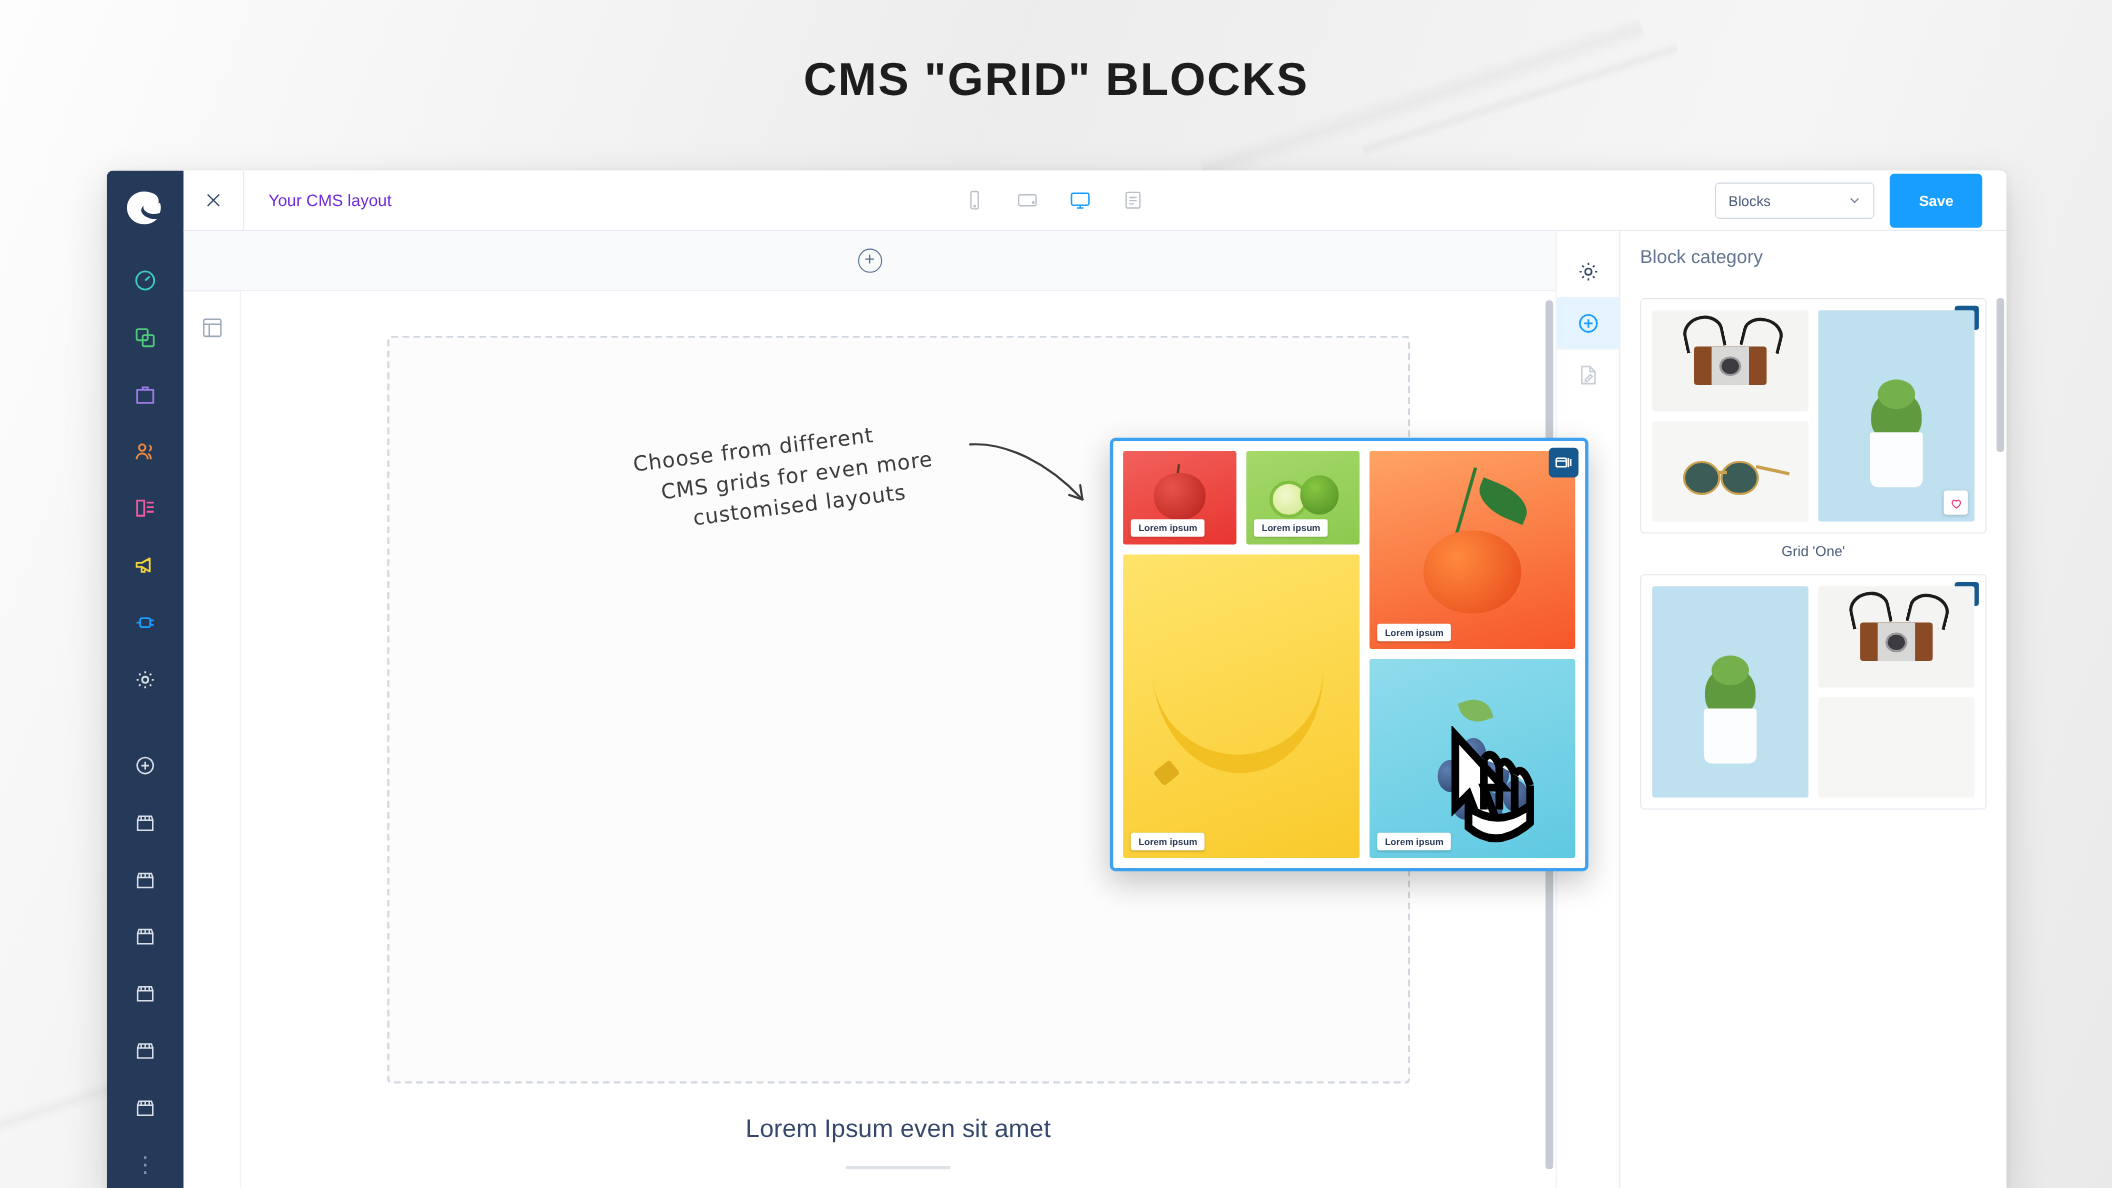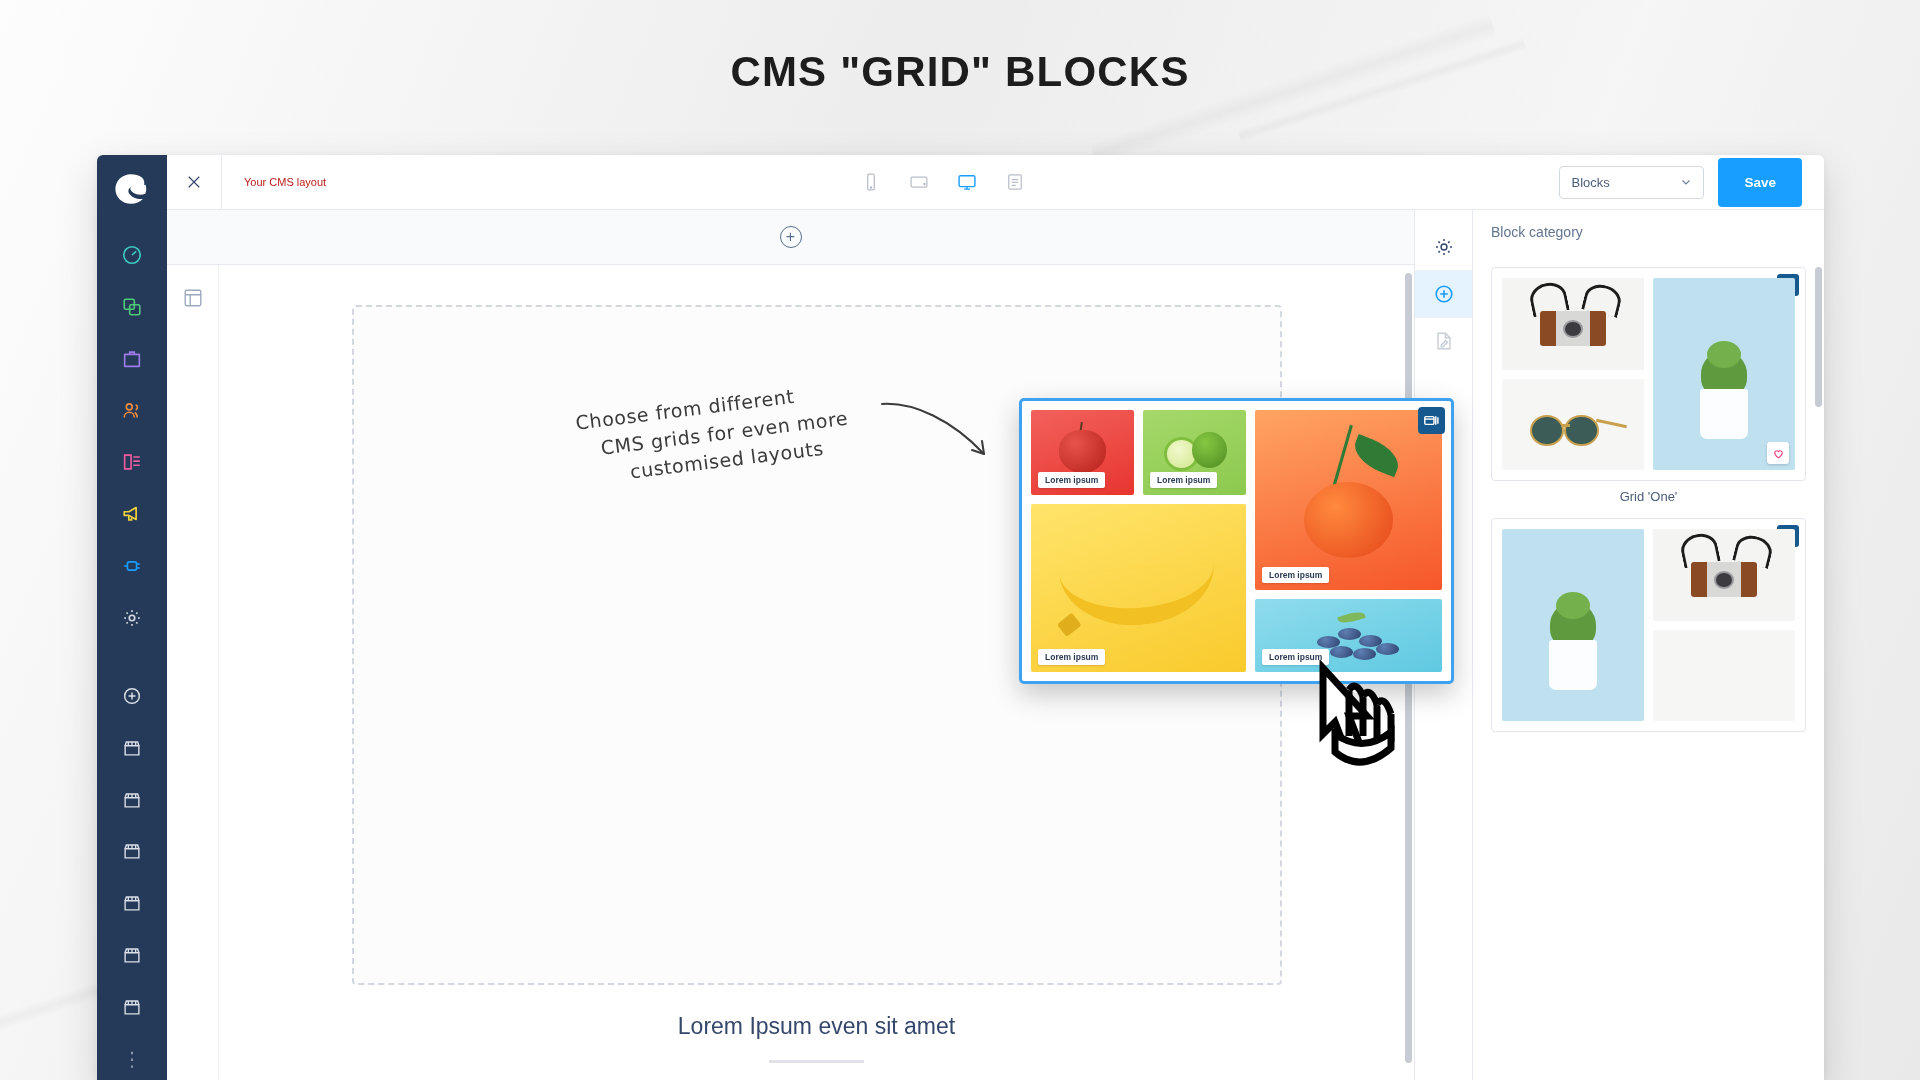--- a/index.html
+++ b/index.html
@@ -83,22 +83,22 @@
     background: #fff;
   }
   .topbar-close {
     width: 55px; height: 55px;
     display: flex; align-items: center; justify-content: center;
     border-right: 1px solid #e6eaf0;
     cursor: pointer;
   }
   .topbar-title {
     padding-left: 22px;
-    font-size: 11px;
-    color: #b91c1c;
+    font-size: 15px;
+    color: #6d28d9;
     font-weight: 400;
   }
   .device-switch {
     flex: 1;
     display: flex; align-items: center; justify-content: center;
     gap: 20px;
   }
   .dev-btn {
     width: 28px; height: 26px;
     display: flex; align-items: center; justify-content: center;
@@ -204,21 +204,21 @@
   }
   .bp-head {
     height: 54px; flex: 0 0 54px;
     display: flex; align-items: center; justify-content: space-between;
     padding: 0 18px;
     border-bottom: 1px solid #eef1f5;
   }
   .bp-title { font-size: 17px; color: #35476b; font-weight: 400; }
   .bp-close { cursor: pointer; width: 20px; height: 20px; display:flex; align-items:center; justify-content:center; }
   .bp-cat { padding: 14px 18px 12px; }
-  .bp-cat-label { font-size: 14px; color: #62748f; margin-bottom: 7px; }
+  .bp-cat-label { font-size: 17px; color: #62748f; margin-bottom: 7px; }
   .bp-cat-select {
     height: 38px; border: 1px solid #d1d9e0; border-radius: 4px;
     display: flex; align-items: center; justify-content: space-between;
     padding: 0 12px; font-size: 13px; color: #4a5c78;
     cursor: pointer; background: #fff;
   }
   .bp-list { flex: 1; overflow: hidden; padding: 8px 18px 0; position: relative; }
   .bp-vscroll {
     position: absolute; right: 2px; top: 8px;
     width: 7px; height: 140px; background: #c7ccd4; border-radius: 4px;
@@ -275,30 +275,29 @@
   .gl-arm { position:absolute; left:66%; top:47%; width:22%; height:3px; background:#c9a14e; transform: rotate(12deg); }
 
   .pot { position:absolute; left:33%; bottom:16%; width:34%; height:26%; background:#fbfdfe; border-radius:3px 3px 7px 7px; }
   .leafset { position:absolute; left:34%; bottom:38%; width:32%; height:24%; background:#5f9b3e; border-radius:50% 50% 40% 40%; }
   .leafset:after { content:''; position:absolute; left:12%; top:-22%; width:76%; height:60%; background:#74b04c; border-radius:50%; }
 
   
   .popup {
     position: absolute;
     left: 1009px; top: 398px;
-    width: 435px; height: 286px;
+    width: 435px; height: 394px;
     background: #fff;
     border: 3px solid #3ea2f0;
     border-radius: 5px;
     box-shadow: 0 10px 28px rgba(0,0,0,0.22);
     padding: 9px;
     display: flex;
     gap: 9px;
     z-index: 40;
-    margin-left: 10px;
   }
   .popup-badge {
     position: absolute; top: 6px; right: 6px;
     width: 27px; height: 27px; border-radius: 4px;
     background: #16598f;
     display: flex; align-items: center; justify-content: center;
     z-index: 5;
   }
   .popup-badge svg { width: 17px; height: 17px; }
   .pp-left { flex: 0 0 215px; display: flex; flex-direction: column; gap: 9px; }

